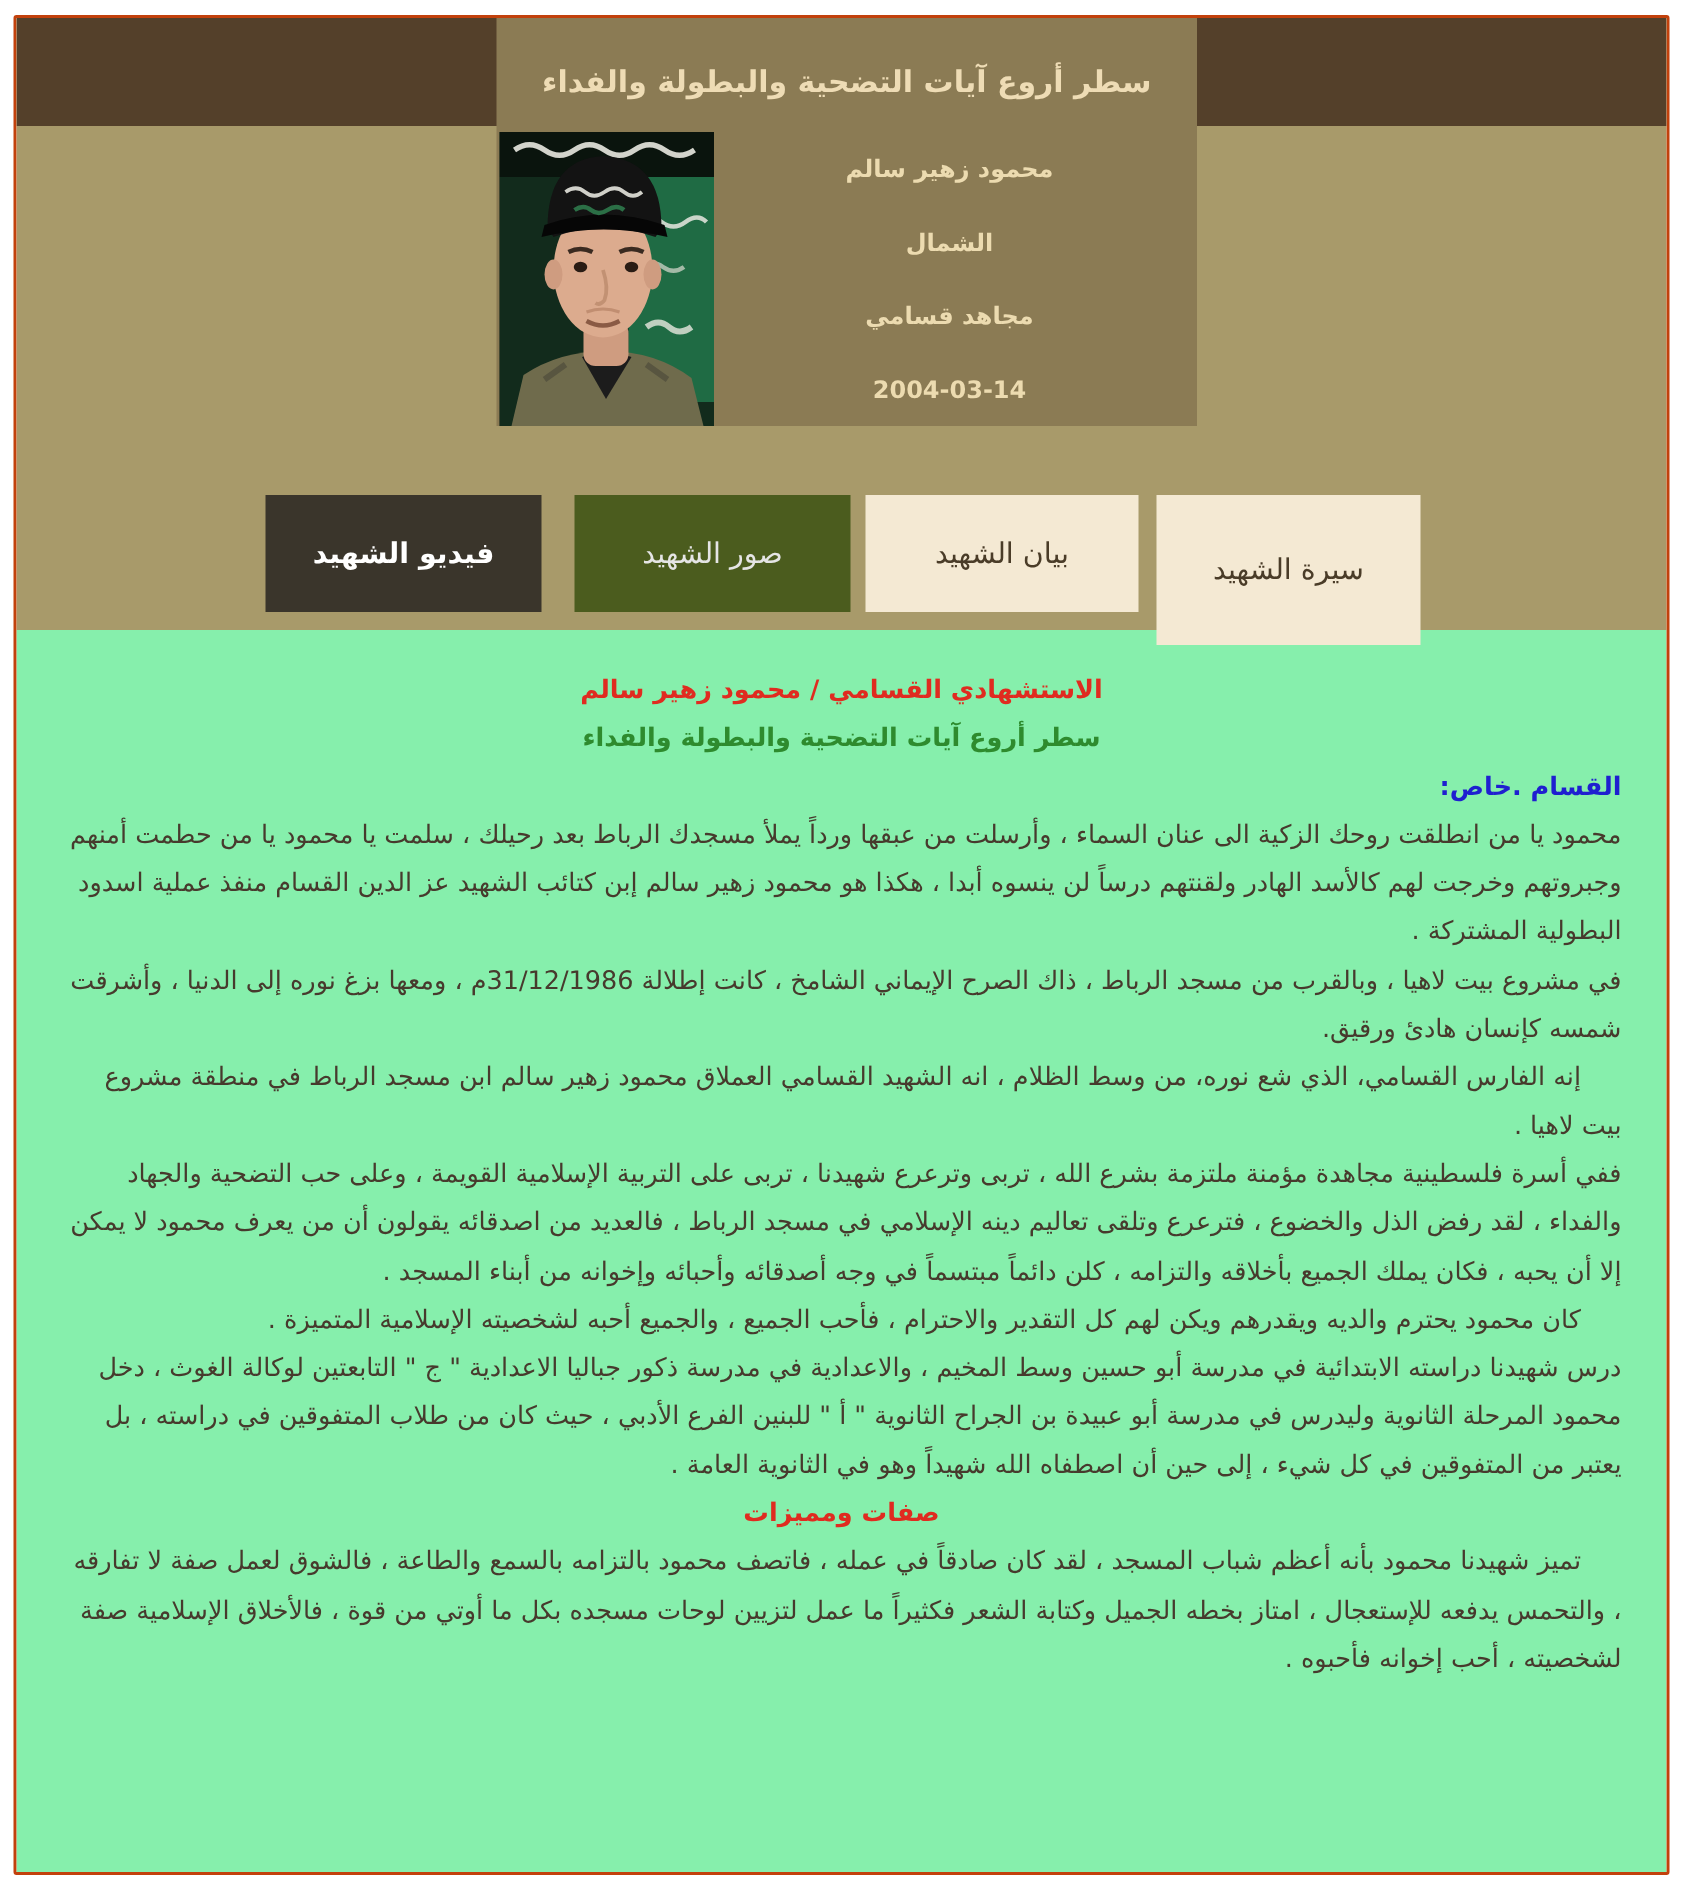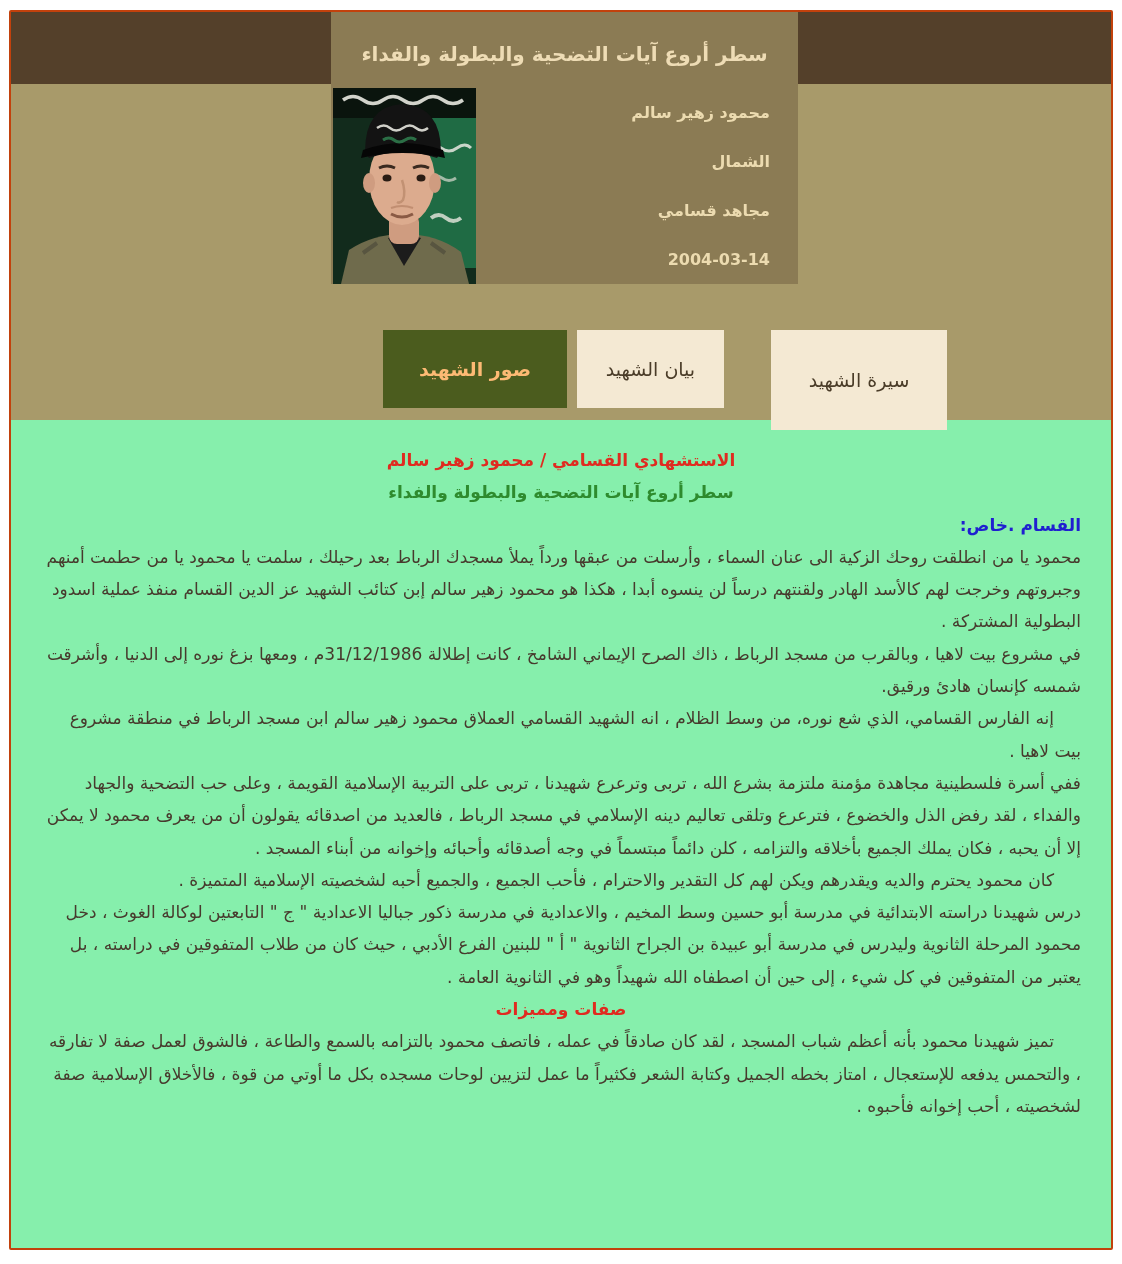--- a/index.html
+++ b/index.html
@@ -47,41 +47,41 @@
     background: #0d1f14;
     overflow: hidden;
   }
   .photo-wrap svg { display: block; }
   .info-col {
     position: absolute; top: 76px; left: 165px; right: 0;
     height: 196px;
     display: flex; flex-direction: column;
     justify-content: space-around;
     padding-right: 28px;
-    text-align: right;
+    text-align: center;
   }
   .info-line {
     color: #ecdbb0;
     font-size: 16px;
     font-weight: bold;
   }
   
   .tab {
     position: absolute; top: 318px; height: 78px;
     display: flex; align-items: center; justify-content: center;
     font-size: 19px;
     cursor: pointer;
   }
   .tab-dark  { background: #3a352b; color: #ffffff; font-weight: bold; }
-  .tab-green { background: #4b5c1e; color: #fdba74; font-weight: bold; }
+  .tab-green { background: #4b5c1e; color: #e5e5e5; font-weight: normal; }
   .tab-cream { background: #f4e9d3; color: #4a3c28; font-weight: normal; }
   .tab-active { height: 100px; z-index: 3; }
   #tab-video     { left: 166px;  width: 184px; }
   #tab-photos    { left: 372px;  width: 184px; }
-  #tab-statement { left: 566px;  width: 147px; }
+  #tab-statement { left: 566px;  width: 182px; }
   #tab-bio       { left: 760px;  width: 176px; }
   
   .content {
     position: absolute; top: 408px; left: 0; right: 0; bottom: 0;
     background: #86efac;
     padding: 24px 30px 10px 30px;
     color: #473a2d;
     font-size: 17px;
     line-height: 1.9;
   }
@@ -141,20 +141,21 @@
       </div>
 
       <div class="info-col">
         <div class="info-line">محمود زهير سالم</div>
         <div class="info-line">الشمال</div>
         <div class="info-line">مجاهد قسامي</div>
         <div class="info-line ltr">2004-03-14</div>
       </div>
     </div>
 
+    <div id="tab-video" class="tab tab-dark">فيديو الشهيد</div>
     <div id="tab-photos" class="tab tab-green">صور الشهيد</div>
     <div id="tab-statement" class="tab tab-cream">بيان الشهيد</div>
     <div id="tab-bio" class="tab tab-cream tab-active">سيرة الشهيد</div>
   </div>
 
   <div class="content">
     <div class="h-red">الاستشهادي القسامي / محمود زهير سالم</div>
     <div class="h-green">سطر أروع آيات التضحية والبطولة والفداء</div>
     <div class="h-blue">القسام .خاص:</div>
 

